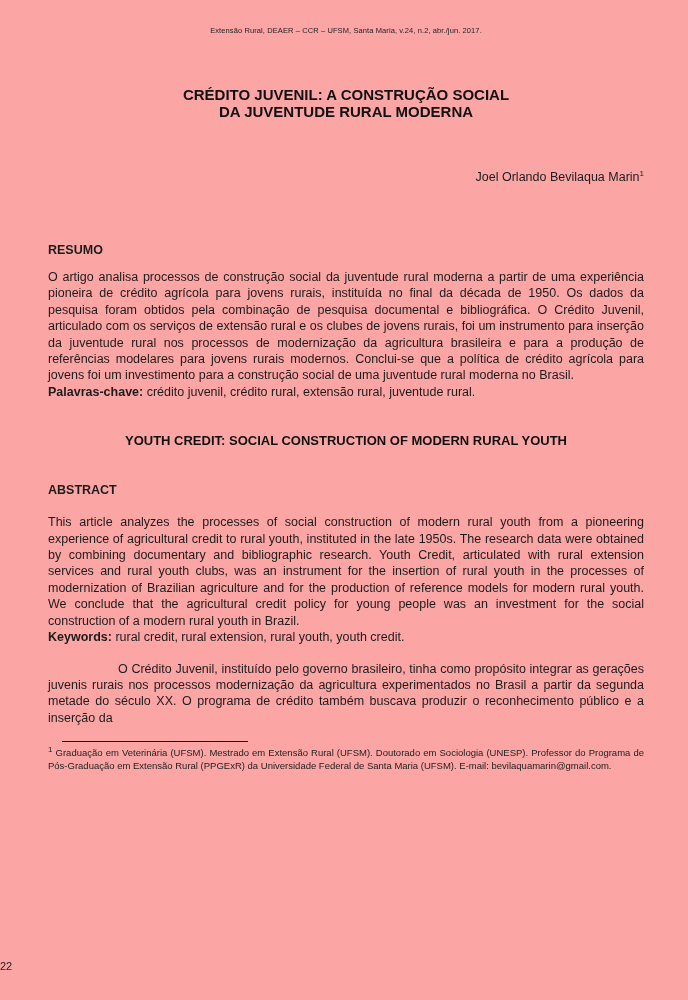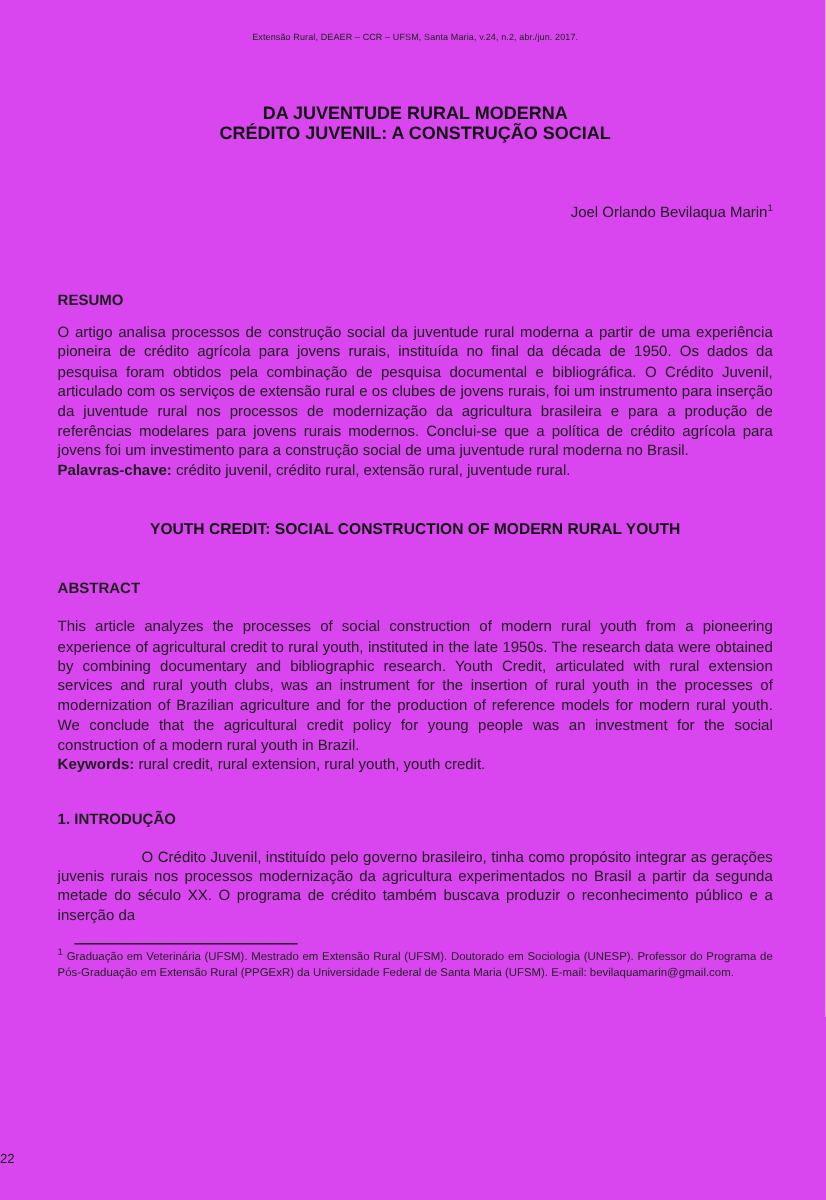--- a/index.html
+++ b/index.html
@@ -4,21 +4,21 @@
 <style>
   html, body {
     margin: 0;
     padding: 0;
     background: #ffffff;
   }
   .page {
     position: relative;
     width: 688px;
     height: 1000px;
-    background: #d946ef;
+    background: #fca5a5;
     font-family: "Liberation Sans", sans-serif;
     color: #1c1c1c;
     overflow: hidden;
     box-sizing: border-box;
   }
   .content {
     padding: 0 44px 0 48px;
   }
   .journal-header {
     margin-top: 26px;
@@ -114,22 +114,22 @@
 </style>
 </head>
 <body>
 
 <div class="page">
   <div class="content">
 
     <div class="journal-header">Extensão Rural, DEAER – CCR – UFSM, Santa Maria, v.24, n.2, abr./jun. 2017.</div>
 
     <div class="paper-title">
+      <div>CRÉDITO JUVENIL: A CONSTRUÇÃO SOCIAL</div>
       <div>DA JUVENTUDE RURAL MODERNA</div>
-      <div>CRÉDITO JUVENIL: A CONSTRUÇÃO SOCIAL</div>
     </div>
 
     <div class="author-line">
       <span>Joel Orlando Bevilaqua Marin</span><sup>1</sup>
     </div>
 
     <div class="section-heading">RESUMO</div>
 
     <div class="body-paragraph">O artigo analisa processos de construção social da juventude rural moderna a partir de uma experiência pioneira de crédito agrícola para jovens rurais, instituída no final da década de 1950. Os dados da pesquisa foram obtidos pela combinação de pesquisa documental e bibliográfica. O Crédito Juvenil, articulado com os serviços de extensão rural e os clubes de jovens rurais, foi um instrumento para inserção da juventude rural nos processos de modernização da agricultura brasileira e para a produção de referências modelares para jovens rurais modernos. Conclui-se que a política de crédito agrícola para jovens foi um investimento para a construção social de uma juventude rural moderna no Brasil.</div>
 
@@ -140,21 +140,20 @@
     <div class="english-title">YOUTH CREDIT: SOCIAL CONSTRUCTION OF MODERN RURAL YOUTH</div>
 
     <div class="section-heading abstract-heading">ABSTRACT</div>
 
     <div class="body-paragraph abstract-paragraph">This article analyzes the processes of social construction of modern rural youth from a pioneering experience of agricultural credit to rural youth, instituted in the late 1950s. The research data were obtained by combining documentary and bibliographic research. Youth Credit, articulated with rural extension services and rural youth clubs, was an instrument for the insertion of rural youth in the processes of modernization of Brazilian agriculture and for the production of reference models for modern rural youth. We conclude that the agricultural credit policy for young people was an investment for the social construction of a modern rural youth in Brazil.</div>
 
     <div class="keywords-line">
       <span class="kw-label">Keywords:</span><span> rural credit, rural extension, rural youth, youth credit.</span>
     </div>
 
-    <div class="section-heading intro-heading">1. INTRODUÇÃO</div>
 
     <div class="body-paragraph intro-paragraph">O Crédito Juvenil, instituído pelo governo brasileiro, tinha como propósito integrar as gerações juvenis rurais nos processos modernização da agricultura experimentados no Brasil a partir da segunda metade do século XX. O programa de crédito também buscava produzir o reconhecimento público e a inserção da</div>
 
     <div class="footnote-rule"></div>
 
     <div class="footnote">
       <sup>1</sup><span> Graduação em Veterinária (UFSM). Mestrado em Extensão Rural (UFSM). Doutorado em Sociologia (UNESP). Professor do Programa de Pós-Graduação em Extensão Rural (PPGExR) da Universidade Federal de Santa Maria (UFSM). E-mail: bevilaquamarin@gmail.com.</span>
     </div>
 
   </div>

